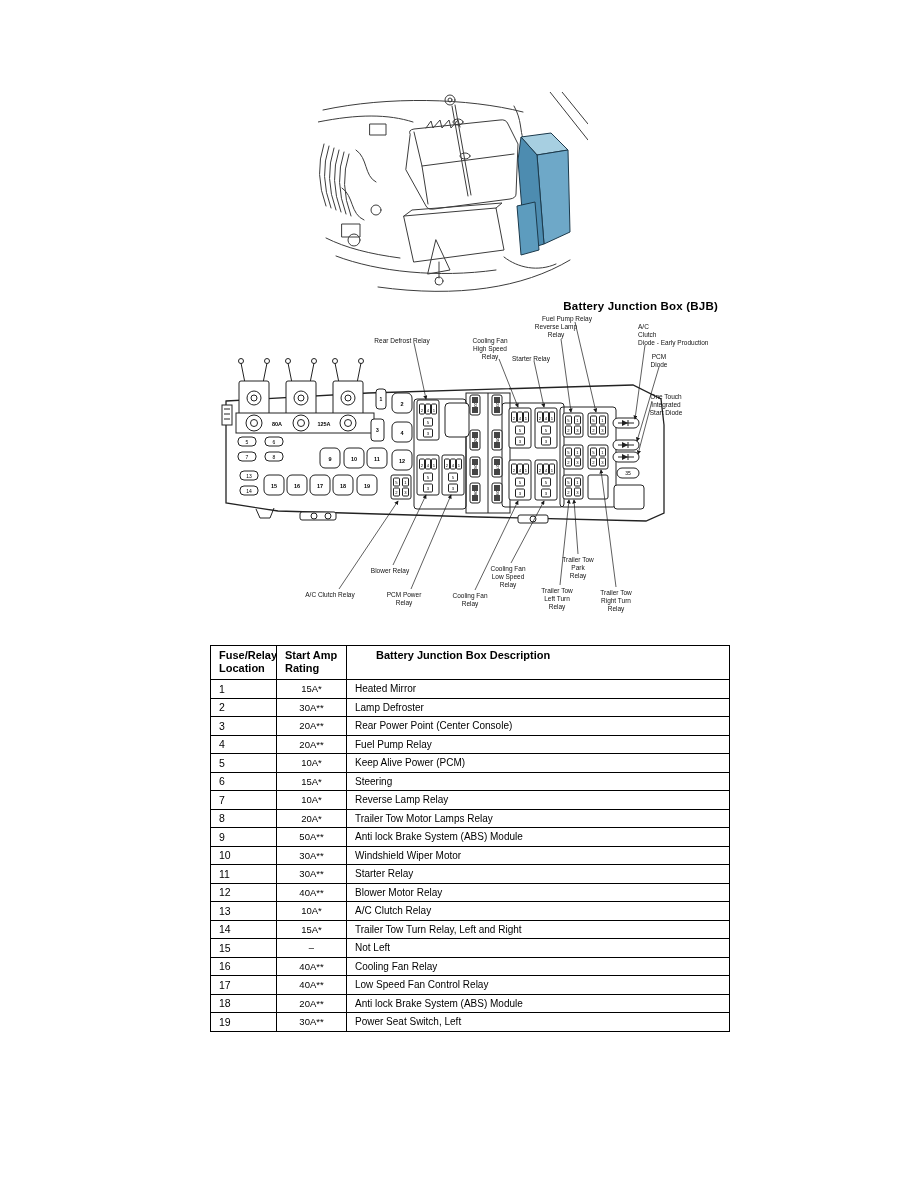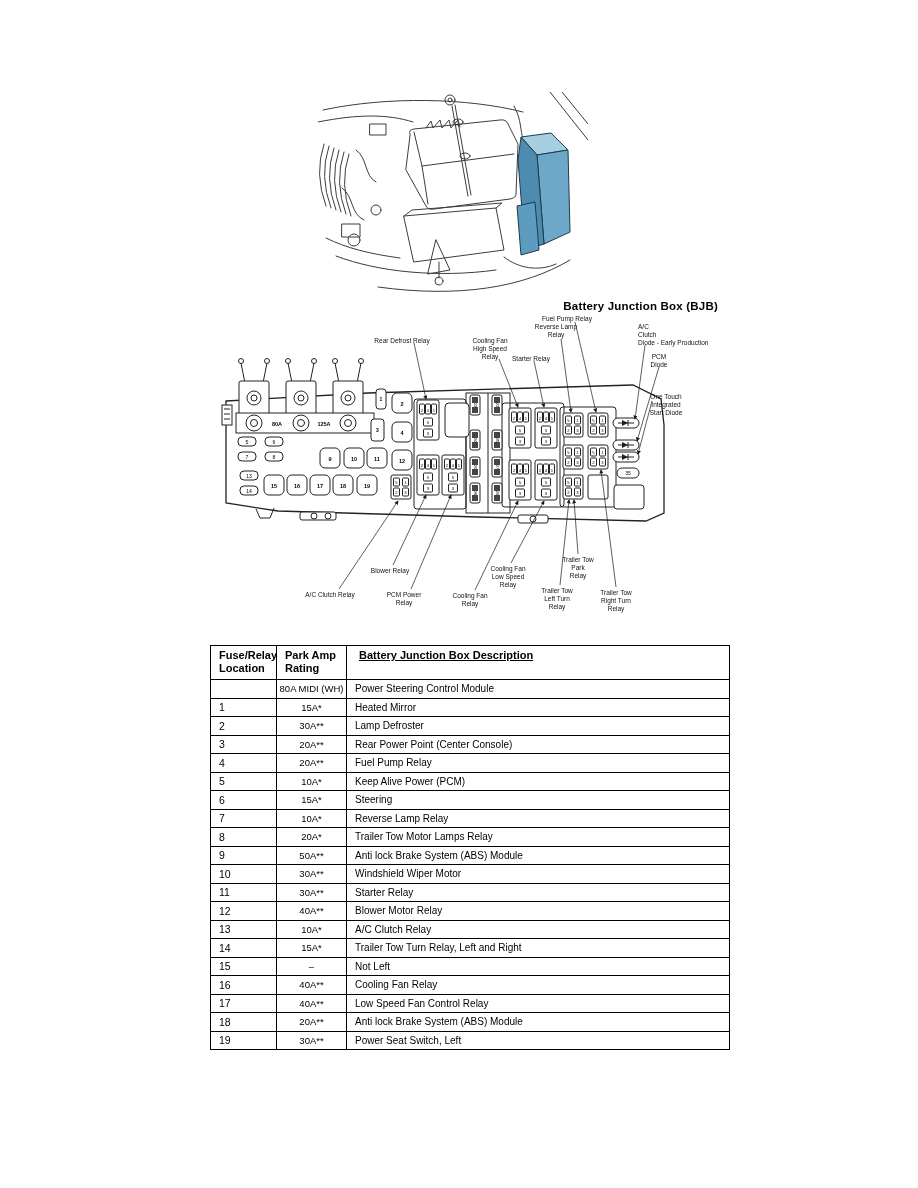--- a/index.html
+++ b/index.html
@@ -25,21 +25,21 @@
   #bjb-svg text{fill:#000;font-family:"Liberation Sans",sans-serif;}
   #bjb-svg .pad{fill:#444;stroke:none;}
   .dlabel{position:absolute;font-size:6.5px;line-height:8px;white-space:pre;color:#111;}
 
   
   #fuse-table{position:absolute;left:210px;top:633px;width:520px;border-collapse:collapse;
     table-layout:fixed;border:1.5px solid #000;margin-top:12px;}
   #fuse-table th,#fuse-table td{border:1px solid #000;overflow:hidden;}
   #fuse-table th{font-size:11px;font-weight:bold;text-align:left;vertical-align:top;
     padding:3px 2px 2px 8px;white-space:pre-line;height:28px;line-height:13px;}
-  #fuse-table th.h-desc{padding-left:12px;text-decoration:underline;}
+  #fuse-table th.h-desc{padding-left:29px;}
   #fuse-table td{height:17.5px;font-size:10px;vertical-align:middle;padding:0;}
   #fuse-table col.c-loc{width:66px;} #fuse-table col.c-amp{width:70px;}
   #fuse-table td.loc{font-size:10.5px;padding-left:8px;}
   #fuse-table td.amp{font-size:9.5px;text-align:center;}
   #fuse-table td.desc{padding-left:8px;}
 </style>
 </head>
 <body>
 
 <div id="page">
@@ -533,32 +533,27 @@
   <table id="fuse-table">
     <colgroup>
         <col class="c-loc">
         <col class="c-amp">
         <col>
       </colgroup>
     <thead>
       <tr>
         <th>Fuse/Relay
 Location</th>
-        <th>Park Amp
+        <th>Start Amp
 Rating</th>
         <th class="h-desc">Battery Junction Box Description</th>
       </tr>
     </thead>
     <tbody id="fuse-rows">
         <tr>
-          <td class="loc"></td>
-          <td class="amp">80A MIDI (WH)</td>
-          <td class="desc">Power Steering Control Module</td>
-        </tr>
-        <tr>
           <td class="loc">1</td>
           <td class="amp">15A*</td>
           <td class="desc">Heated Mirror</td>
         </tr>
         <tr>
           <td class="loc">2</td>
           <td class="amp">30A**</td>
           <td class="desc">Lamp Defroster</td>
         </tr>
         <tr>

